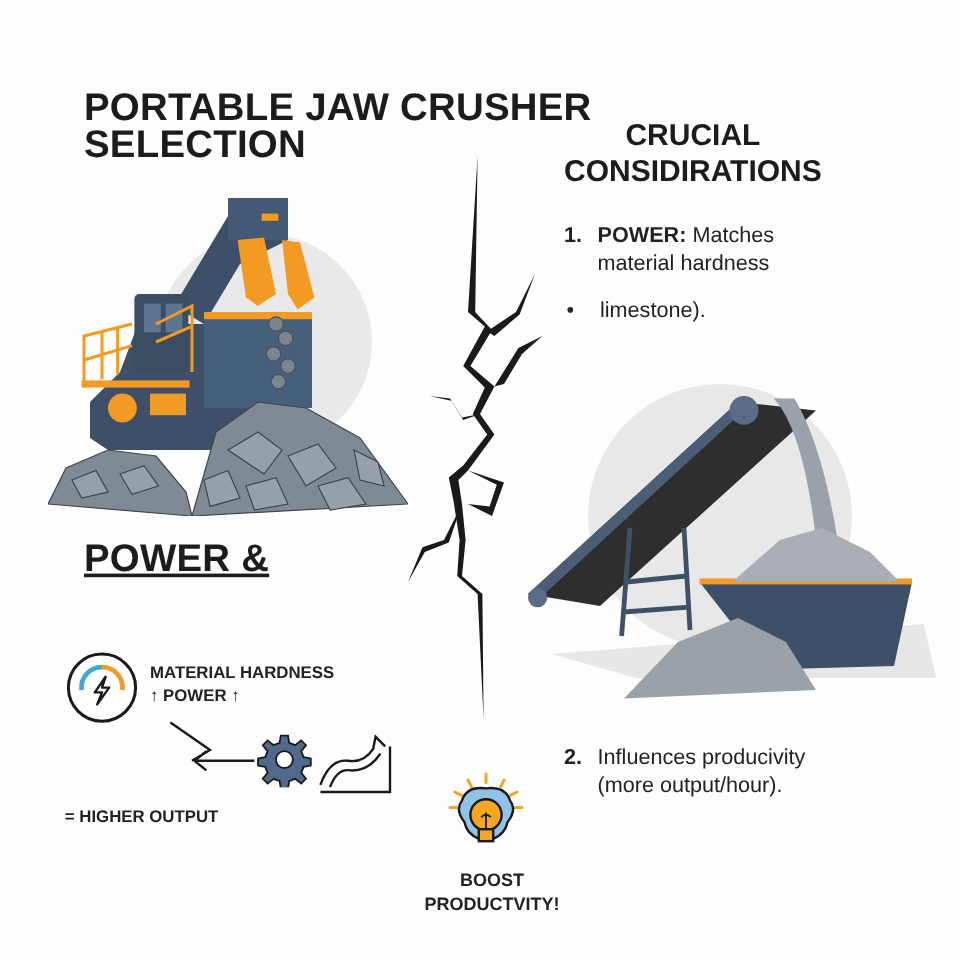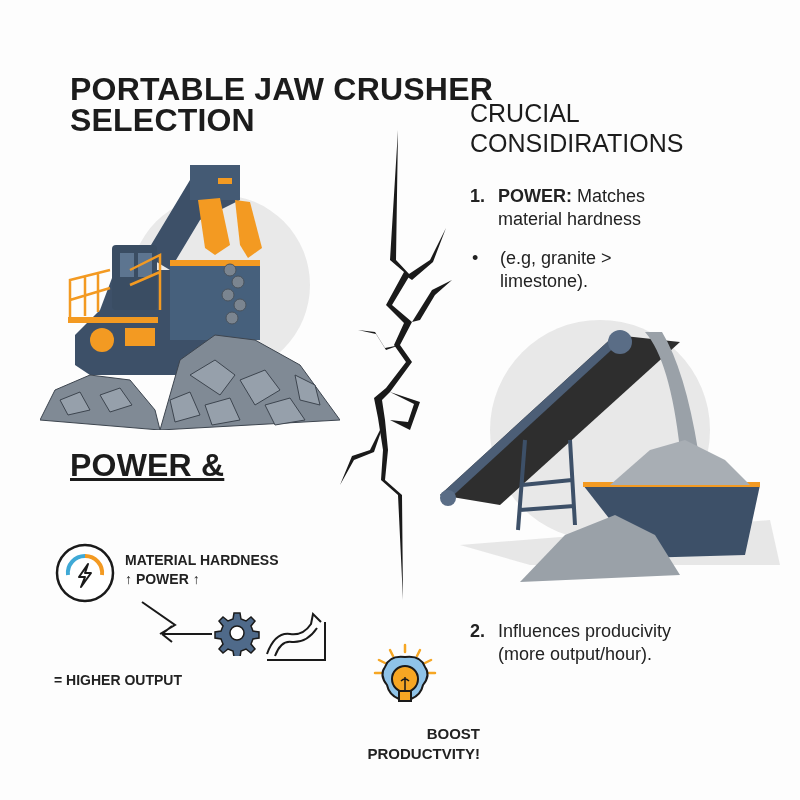--- a/index.html
+++ b/index.html
@@ -1,22 +1,22 @@
 <!DOCTYPE html>
 <html><head>
 <meta charset="utf-8">
 <style>
   html,body{margin:0;padding:0;}
   body{width:800px;height:800px;background:#fdfdfd;position:relative;overflow:hidden;font-family:"Liberation Sans",sans-serif;color:#1a1a1a;}
   .abs{position:absolute;}
   .h1{font-weight:700;font-size:32px;line-height:31px;letter-spacing:0.2px;color:#1c1c1c;margin-left:16px;}
-  .h2{font-weight:400;font-size:25px;line-height:30px;color:#1c1c1c;}
+  .h2{font-weight:700;font-size:25px;line-height:30px;color:#1c1c1c;text-align:center;}
   .body-txt{font-size:18px;line-height:23px;color:#222;}
   .small-cap{font-weight:700;font-size:14px;line-height:19px;color:#222;}
-  .center{text-align:right;}
+  .center{text-align:center;}
   svg{display:block;}
 </style>
 </head>
 <body>
 
 <div class="abs h1" style="left:54px;top:74px;">
   <div>PORTABLE JAW CRUSHER</div>
   <div>SELECTION</div>
 </div>
 
@@ -94,21 +94,20 @@
       <span style="font-weight:700;text-align:right;">POWER:</span>
       <span>Matches</span>
       <div>material hardness</div>
     </div>
   </div>
 </div>
 
 <div class="abs body-txt" style="left:470px;top:247px;width:300px;display:flex;">
   <span style="width:28px;padding-left:2px;">•</span>
   <div>
-    <div>(e.g, granite &gt;</div>
     <div>limestone).</div>
   </div>
 </div>
 
 <div class="abs" style="left:440px;top:300px;width:360px;height:290px;">
   <svg width="360" height="290" viewBox="0 0 360 290">
     <circle cx="160" cy="130" r="110" fill="#e8e8e8"></circle>
     <polygon points="20,245 330,220 340,265 90,265" fill="#d8d8d8" opacity="0.6"></polygon>
 
     <polygon points="0,195 175,35 240,42 60,205" fill="#2e2e2e"></polygon>

